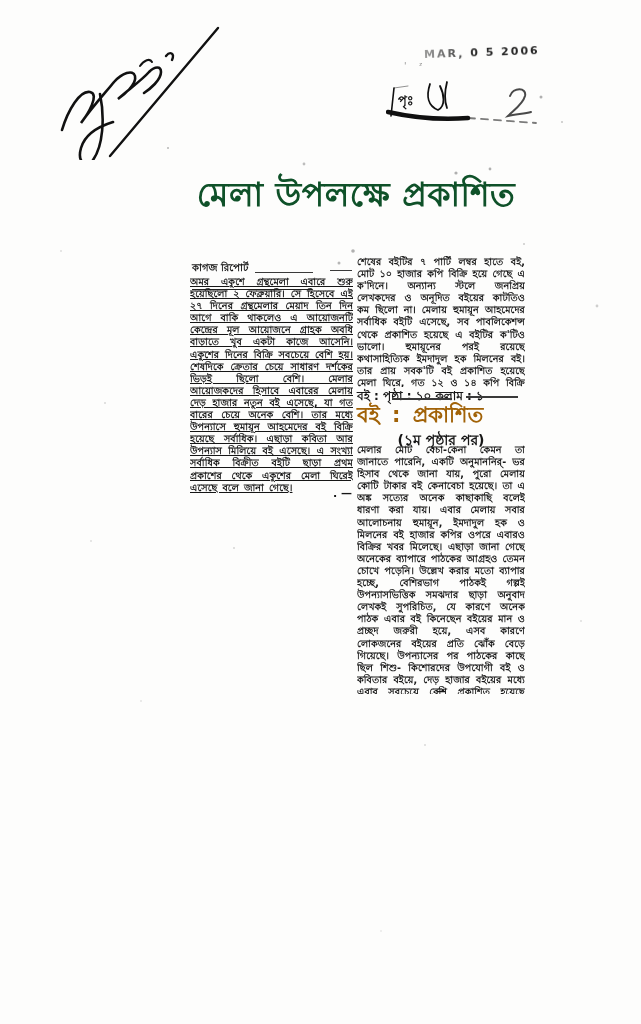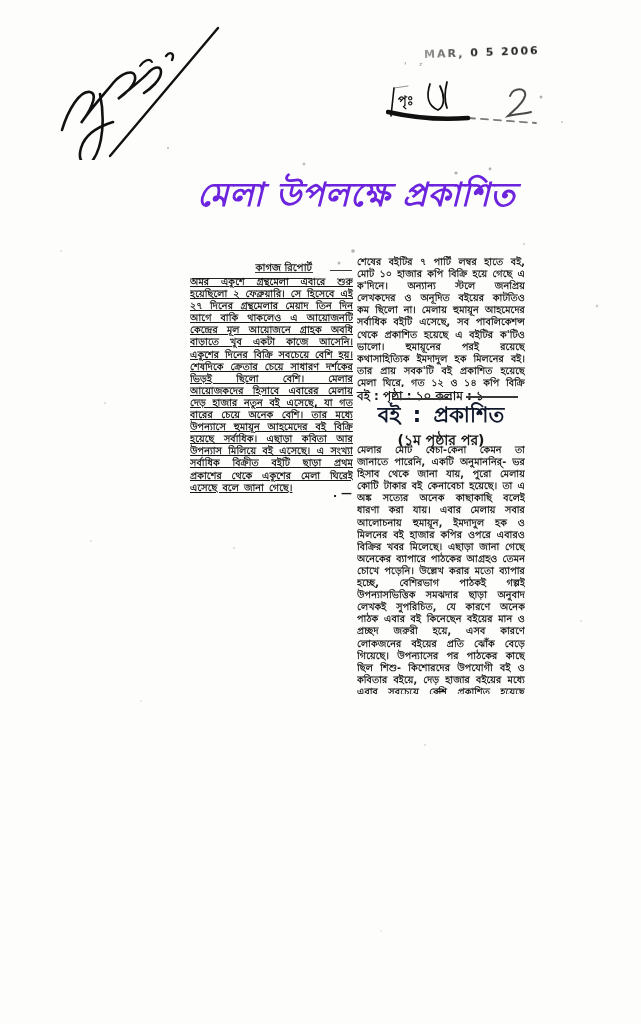--- a/index.html
+++ b/index.html
@@ -34,45 +34,45 @@
   .faintmarks{position:absolute;left:404px;top:61px;font-size:9px;color:rgba(0,0,0,.45);
     letter-spacing:5px;filter:blur(.3px);}
   .stampbox{position:absolute;left:386px;top:74px;width:162px;height:52px;}
   .stampbox path{fill:none;stroke:#101010;stroke-linecap:round;}
   .stampbox text{font-family:"DejaVu Sans",sans-serif;font-size:13px;font-weight:700;fill:#111;}
   .scrawl2{position:absolute;left:500px;top:84px;width:42px;height:42px;}
   .scrawl2 path{fill:none;stroke:#1c1c1c;stroke-width:2;stroke-linecap:round;opacity:.8;}
   
   .headline{
     position:absolute;left:186px;top:176px;width:340px;text-align:center;
-    font-size:33px;line-height:38px;font-weight:800;color:#6d28d9;
-    filter:blur(.3px) contrast(1.05);letter-spacing:.5px;font-style:italic;
+    font-size:33px;line-height:38px;font-weight:800;color:#14532d;
+    filter:blur(.3px) contrast(1.05);letter-spacing:.5px;
   }
   .byline{
     position:absolute;left:192px;top:260px;width:120px;
     font-size:10px;font-weight:700;border-bottom:1.5px solid #222;
-    padding-bottom:1px;filter:blur(.2px);text-align:right;
+    padding-bottom:12px;filter:blur(.2px);
   }
   .rule{position:absolute;border-top:1.6px solid #3a3a3a;filter:blur(.3px);}
   .rule.b1{left:255px;top:272px;width:58px;}
   .rule.b2{left:330px;top:270px;width:22px;}
   .rule.j1{left:392px;top:398px;width:60px;border-top-width:2px;}
   .rule.j2{left:466px;top:396px;width:52px;border-top-width:2px;}
   .bodytext{
     font-size:9.6px;line-height:12.1px;font-weight:600;color:#181818;
     text-align:justify;word-spacing:1.5px;letter-spacing:.1px;
     filter:blur(.22px);margin:0;
   }
   .col-left{position:absolute;left:190px;top:276px;width:163px;height:222px;overflow:hidden;text-decoration:underline;}
   .col-right-1{position:absolute;left:357px;top:256px;width:168px;height:131px;overflow:hidden;}
   .jumpline{position:absolute;left:357px;top:387px;width:168px;font-size:12px;
     font-weight:700;filter:blur(.25px);}
   .subhead{
-    position:absolute;left:357px;top:399px;width:168px;text-align:center;
-    font-size:21px;font-weight:800;word-spacing:5px;color:#0f172a;
+    position:absolute;left:357px;top:399px;width:168px;text-align:left;
+    font-size:21px;font-weight:800;word-spacing:5px;color:#a16207;
     filter:blur(.3px);
   }
   .subnote{position:absolute;left:357px;top:429px;width:168px;text-align:center;
     font-size:14px;font-weight:700;filter:blur(.2px);}
   .col-right-2{position:absolute;left:357px;top:444px;width:168px;height:250px;overflow:hidden;}
   .enddash-left{position:absolute;left:296px;top:487px;width:56px;text-align:right;
     font-size:11px;font-weight:700;filter:blur(.2px);}
   .enddash-right{position:absolute;left:357px;top:686px;width:168px;text-align:center;
     font-size:10px;font-weight:700;filter:blur(.2px);}
 </style>

